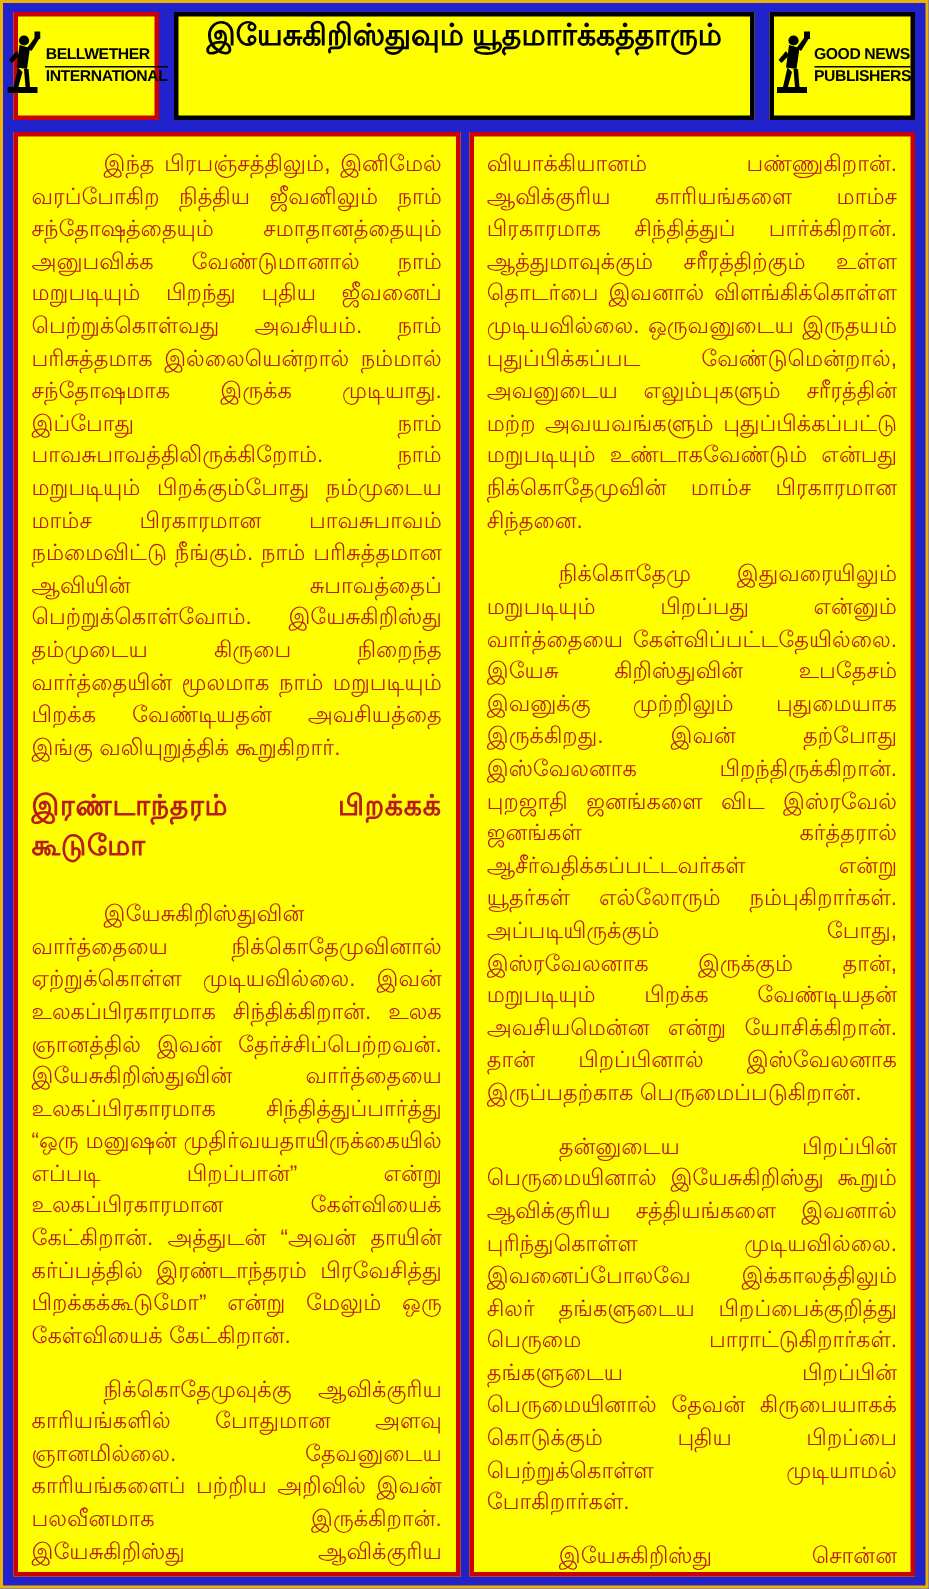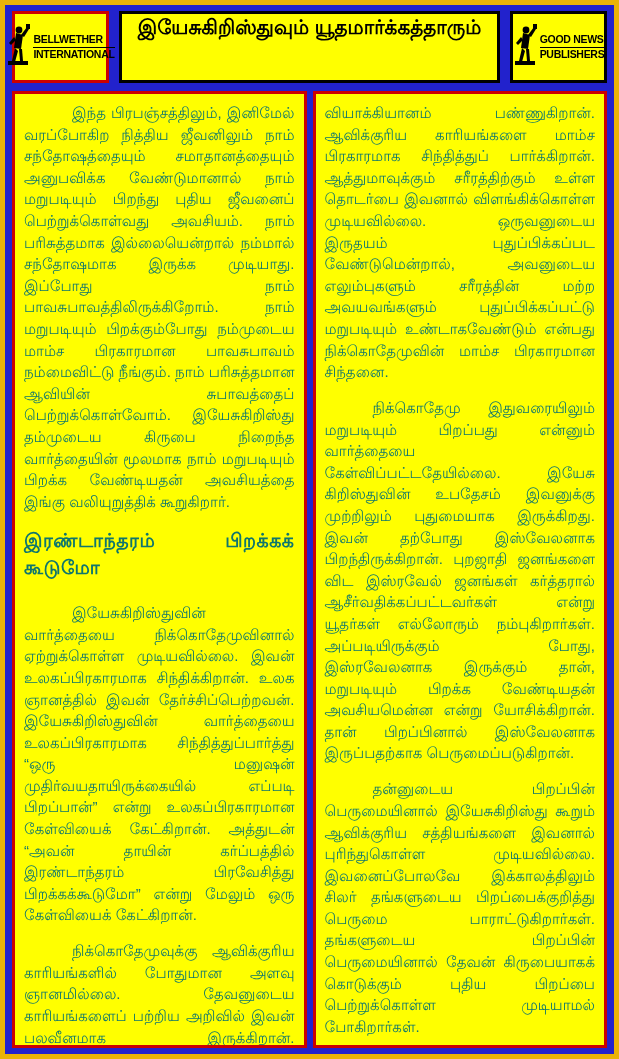--- a/index.html
+++ b/index.html
@@ -5,21 +5,21 @@
   html, body {
     margin: 0;
     padding: 0;
     font-family: "Liberation Sans", "DejaVu Sans", sans-serif;
   }
   .page {
     position: relative;
     width: 619px;
     height: 1059px;
     background: #2222cc;
-    border: 5px solid #eab308;
+    border: 2px solid #eab308;
     box-sizing: border-box;
     padding: 6px 7px;
     display: flex;
     flex-direction: column;
     gap: 8px;
     overflow: hidden;
   }
   
   .header-row {
     display: flex;
@@ -83,21 +83,21 @@
     display: flex;
     gap: 6px;
     min-height: 0;
   }
   .column {
     flex: 1 1 0;
     background: #ffff00;
     border: 3px solid #cc0000;
     box-sizing: border-box;
     padding: 8px 9px;
-    color: #0f766e;
+    color: #b91c1c;
     font-size: 15px;
     line-height: 1.44;
     overflow: hidden;
   }
   .para {
     margin: 0 0 0.95em 0;
     text-align: justify;
     text-indent: 3.2em;
   }
   .para:last-child { margin-bottom: 0; }

